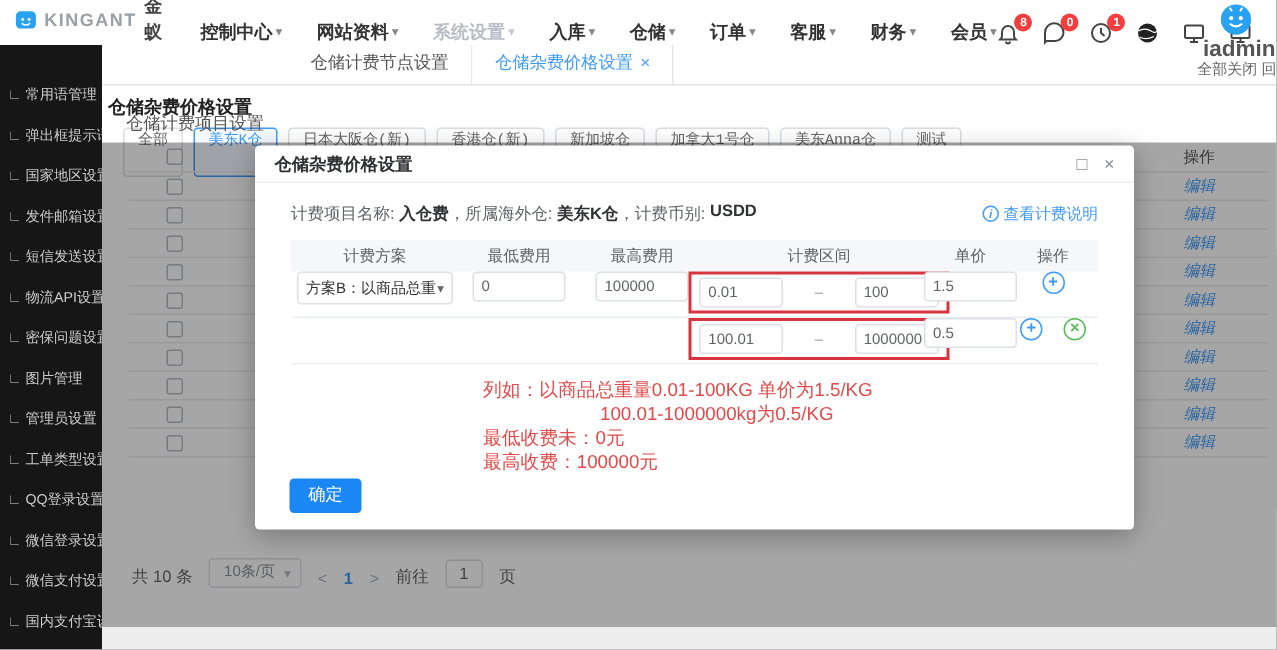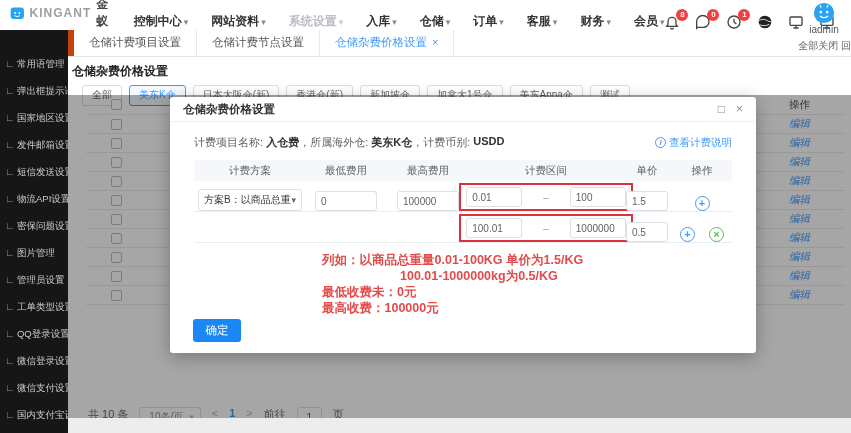--- a/index.html
+++ b/index.html
@@ -18,56 +18,56 @@
   .menu .caret { color:#888; font-size:9px; }
   .menu.disabled { color:#b9bdc4; } .menu.disabled .caret { color:#c6cad0; }
   .topicons { margin-left:auto; display:flex; align-items:center; gap:15px; margin-right:62px; }
   .tico { position:relative; width:16px; height:16px; cursor:pointer; }
   .tico svg { width:16px; height:16px; display:block; }
   .badge { position:absolute; top:-5px; right:-8px; min-width:12px; height:12px; padding:0 2px;
            background:#f53f3f; border-radius:7px; color:#fff; font-size:8px; line-height:12px;
            text-align:center; font-weight:bold; }
   .userbox { position:absolute; right:5px; top:2px; width:44px; text-align:center; z-index:61; }
   .userbox svg { width:22px; height:22px; display:block; margin:0 auto; }
-  .uname { font-size:10px; color:#555; margin-top:0px; }
+  .uname { font-size:15px; color:#555; margin-top:0px;font-weight:bold; }
 
   
   .sidebar { position:absolute; left:0; top:30px; bottom:0; width:68px; background:#161616;
              z-index:20; padding-top:20px; }
   .side-item { height:27px; line-height:27px; padding-left:5px; font-size:9.5px; color:#cbcbcb;
                white-space:nowrap; overflow:hidden; cursor:pointer; }
   .side-item::before { content:"∟ "; color:#9a9a9a; }
 
   
   .main { position:absolute; left:68px; top:30px; right:0; bottom:0; background:#fff; }
   .tabbar { height:27px; border-bottom:1px solid #e4e4e4; display:flex; background:#fff; position:relative; }
   .tab { padding:0 15px; line-height:25px; font-size:11.5px; color:#555; background:#fff;
          border-right:1px solid #e8e8e8; cursor:pointer; white-space:nowrap; }
-  .tab:first-child { border-left:6px solid #c2410c; }
+  .tab:first-child { border-left:1px solid #c2410c;margin-top:41px; }
   .tab.active { color:#3f9bfb; }
   .tab .x { margin-left:5px; font-size:11px; color:#3f9bfb; }
   .close-all { position:absolute; right:0px; top:9px; font-size:10px; color:#666; white-space:nowrap; }
 
   .page-head { font-size:12px; font-weight:bold; color:#222; padding:6px 0 5px 4px; }
   .filters { display:flex; gap:7px; padding:0 0 7px 14px; }
-  .fbtn { height:21px; line-height:17px; padding:0 9px; font-size:10px; color:#666; background:#fff;
-          border:1px solid #d9dce1; border-radius:3px; cursor:pointer; white-space:nowrap; }
+  .fbtn { height:33px; line-height:17px; padding:0 9px; font-size:10px; color:#666; background:#fff;
+          border:1px solid #d9dce1; border-radius:3px; cursor:pointer; white-space:nowrap;font-family:Liberation Mono, monospace; }
   .fbtn.active { color:#3f9bfb; border-color:#3f9bfb; background:#f4f9ff; }
 
   
   .bgtable { position:absolute; left:18px; right:6px; top:65px; }
   .bgrow { height:19px; display:flex; align-items:center; border-bottom:1px solid #ececec; }
   .bgrow.hdr { height:20px; font-size:11px; color:#555; }
   .cb { width:11px; height:11px; border:1px solid #b9bec4; border-radius:2px; background:#fff;
         margin-left:25px; cursor:pointer; }
   .opcell { margin-left:auto; width:56px; font-size:10.5px; }
   .edit-link { color:#3f9bfb; cursor:pointer;font-style:italic; }
 
-  .pagination { position:absolute; left:20px; top:342px; display:flex; align-items:flex-start;
-                gap:11px; font-size:11px; color:#666;margin-top:35px; }
+  .pagination { position:absolute; left:20px; top:342px; display:flex; align-items:flex-end;
+                gap:11px; font-size:11px; color:#666; }
   .psel { border:1px solid #dcdfe6; border-radius:3px; height:20px; line-height:18px;
           padding:0 6px 0 9px; color:#8a8f99; font-size:10px; display:flex; align-items:center; gap:6px; cursor:pointer; }
   .psel .caret { font-size:9px; color:#b6bbc2; }
   .parrow { color:#aeb4bc; font-size:11px; cursor:pointer; }
   .pnum { color:#3f9bfb; font-weight:bold; cursor:pointer; }
   .goto-input { width:25px; height:19px; border:1px solid #dcdfe6; border-radius:3px;
                 text-align:center; font-size:11px; color:#666; }
 
   .bottomstrip { position:absolute; left:0; right:0; bottom:0; height:15px; background:#ededed; }
   .overlay { position:absolute; left:0; right:0; top:65px; bottom:15px;
@@ -86,36 +86,36 @@
   .help { margin-left:auto; color:#3f9bfb; font-size:10.5px; display:flex; align-items:center;
           gap:3px; cursor:pointer; }
   .info-i { width:11px; height:11px; border:1px solid #3f9bfb; border-radius:50%; font-size:8px;
             line-height:10px; text-align:center; font-style:italic; font-weight:bold; }
 
   .m-table { margin-top:10px; }
   .m-thead { display:flex; background:#f5f7fa; height:21px; align-items:center; font-size:10.5px;
              color:#606266; }
   .m-thead > div, .m-tr > div { display:flex; justify-content:center; align-items:center; }
   .c1{width:112px}.c2{width:80px}.c3{width:84px}.c4{width:152px}.c5{width:50px}.c6{width:60px}
-  .m-tr { display:flex; align-items:flex-end; height:31px; border-bottom:1px solid #ebeef0; }
+  .m-tr { display:flex; align-items:flex-start; height:31px; border-bottom:1px solid #ebeef0; }
   .inp { height:20px; border:1px solid #dcdfe6; border-radius:3px; font-size:10px; padding:0 5px;
          color:#606266; background:#fff; }
-  .w60{width:62px} .w58{width:56px} .w44{width:42px}
+  .w60{width:62px} .w58{width:56px} .w44{width:62px}
   .mselect { width:104px; height:22px; border:1px solid #dcdfe6; border-radius:3px; display:flex;
              align-items:center; justify-content:space-between; padding:0 5px; font-size:10px;
              color:#333; cursor:pointer; }
   .mselect .caret { font-size:9px; color:#666; }
   .redbox { display:flex; align-items:center; gap:21px; border:2px solid #d9343e; padding:2px 5px; }
   .dash { color:#999; font-size:10px; }
   .cicon { width:15px; height:15px; border-radius:50%; text-align:center; font-size:11px;
            line-height:13px; font-weight:bold; cursor:pointer; }
   .cplus { border:1.5px solid #3f9bfb; color:#3f9bfb; }
   .cdel  { border:1.5px solid #59bb59; color:#59bb59; margin-left:14px; }
 
-  .annot { margin-top:9px; color:#e14b4b; font-size:12.5px; line-height:16px; padding-left:128px;font-weight:bold; }
+  .annot { margin-top:9px; color:#e14b4b; font-size:12.5px; line-height:16px; padding-left:128px; }
   .annot .l2 { padding-left:78px; }
   .confirm { position:absolute; left:23px; bottom:11px; width:48px; height:23px; background:#1b87f5;
              color:#fff; font-size:11.5px; border:none; border-radius:3px; text-align:center;
              line-height:23px; cursor:pointer; }
 </style>
 </head>
 <body>
 
 <div class="app">
 

